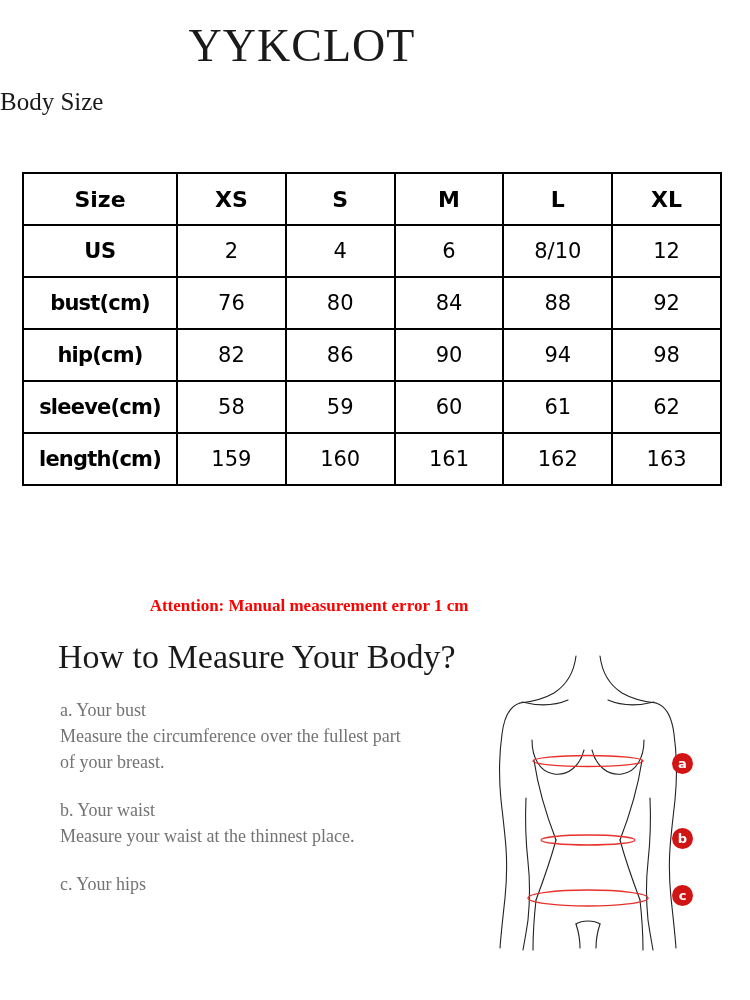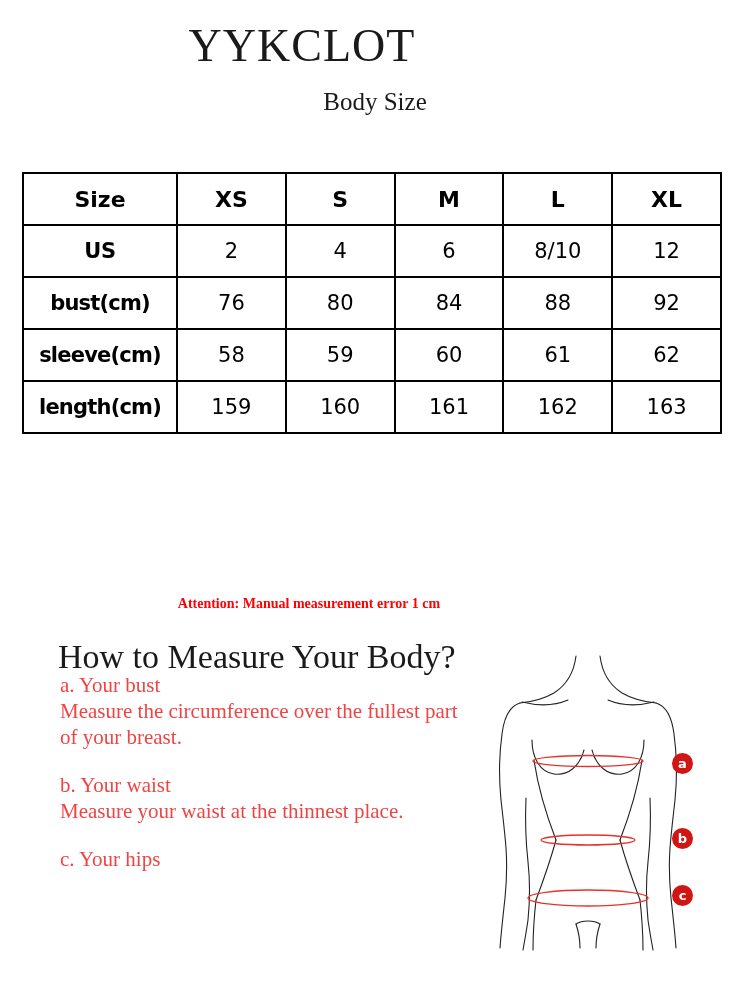--- a/index.html
+++ b/index.html
@@ -27,21 +27,21 @@
     font-size: 46px;
     letter-spacing: 1px;
     color: #1a1a1a;
     line-height: 1.05;
   }
   #brand-subtitle {
     position: absolute;
     top: 88px;
     left: 0;
     width: 750px;
-    text-align: center;
+    text-align: left;
     font-family: "Liberation Serif", serif;
     font-size: 25px;
     color: #1a1a1a;
   }
 
   
   #size-table-wrap {
     position: absolute;
     left: 22px;
     top: 172px;
@@ -91,44 +91,44 @@
 
   
   #attention-line {
     position: absolute;
     top: 596px;
     left: 0;
     width: 618px;
     text-align: center;
     font-family: "Liberation Serif", serif;
     font-weight: bold;
-    font-size: 14px;
+    font-size: 17px;
     color: #fe0000;
   }
 
   
   #measure-heading {
     position: absolute;
     left: 58px;
     top: 638px;
     font-family: "Liberation Serif", serif;
     font-size: 34px;
     color: #1a1a1a;
     white-space: nowrap;
     text-align: right;
   }
   #measure-body {
     position: absolute;
     left: 60px;
-    top: 672px;
+    top: 697px;
     width: 420px;
     font-family: "Liberation Serif", serif;
-    font-size: 21px;
+    font-size: 18px;
     line-height: 26px;
-    color: #ef4444;
+    color: #737373;
   }
   .m-block { margin-bottom: 22px; }
   .m-block:last-child { margin-bottom: 0; }
   .m-line { white-space: nowrap; }
 
   
   #body-figure {
     position: absolute;
     left: 488px;
     top: 648px;
@@ -192,20 +192,28 @@
       <tr>
         <td><span class="lbl-wide">bust(cm)</span></td>
         <td><span class="val">76</span></td>
         <td><span class="val">80</span></td>
         <td><span class="val">84</span></td>
         <td><span class="val">88</span></td>
         <td><span class="val">92</span></td>
       </tr>
 
 
+      <tr>
+        <td><span class="lbl-wide">hip(cm)</span></td>
+        <td><span class="val">82</span></td>
+        <td><span class="val">86</span></td>
+        <td><span class="val">90</span></td>
+        <td><span class="val">94</span></td>
+        <td><span class="val">98</span></td>
+      </tr>
 
       <tr>
         <td><span class="lbl-wide">sleeve(cm)</span></td>
         <td><span class="val">58</span></td>
         <td><span class="val">59</span></td>
         <td><span class="val">60</span></td>
         <td><span class="val">61</span></td>
         <td><span class="val">62</span></td>
       </tr>
 

